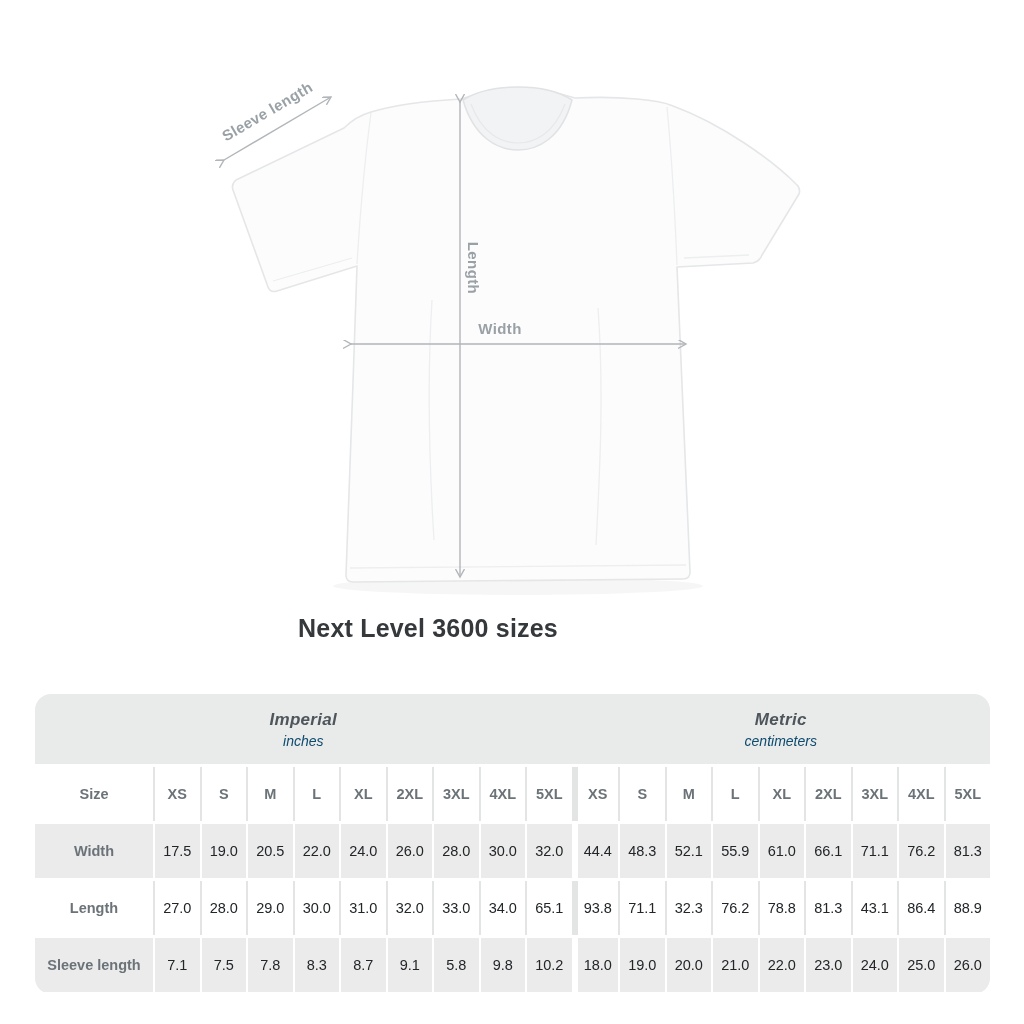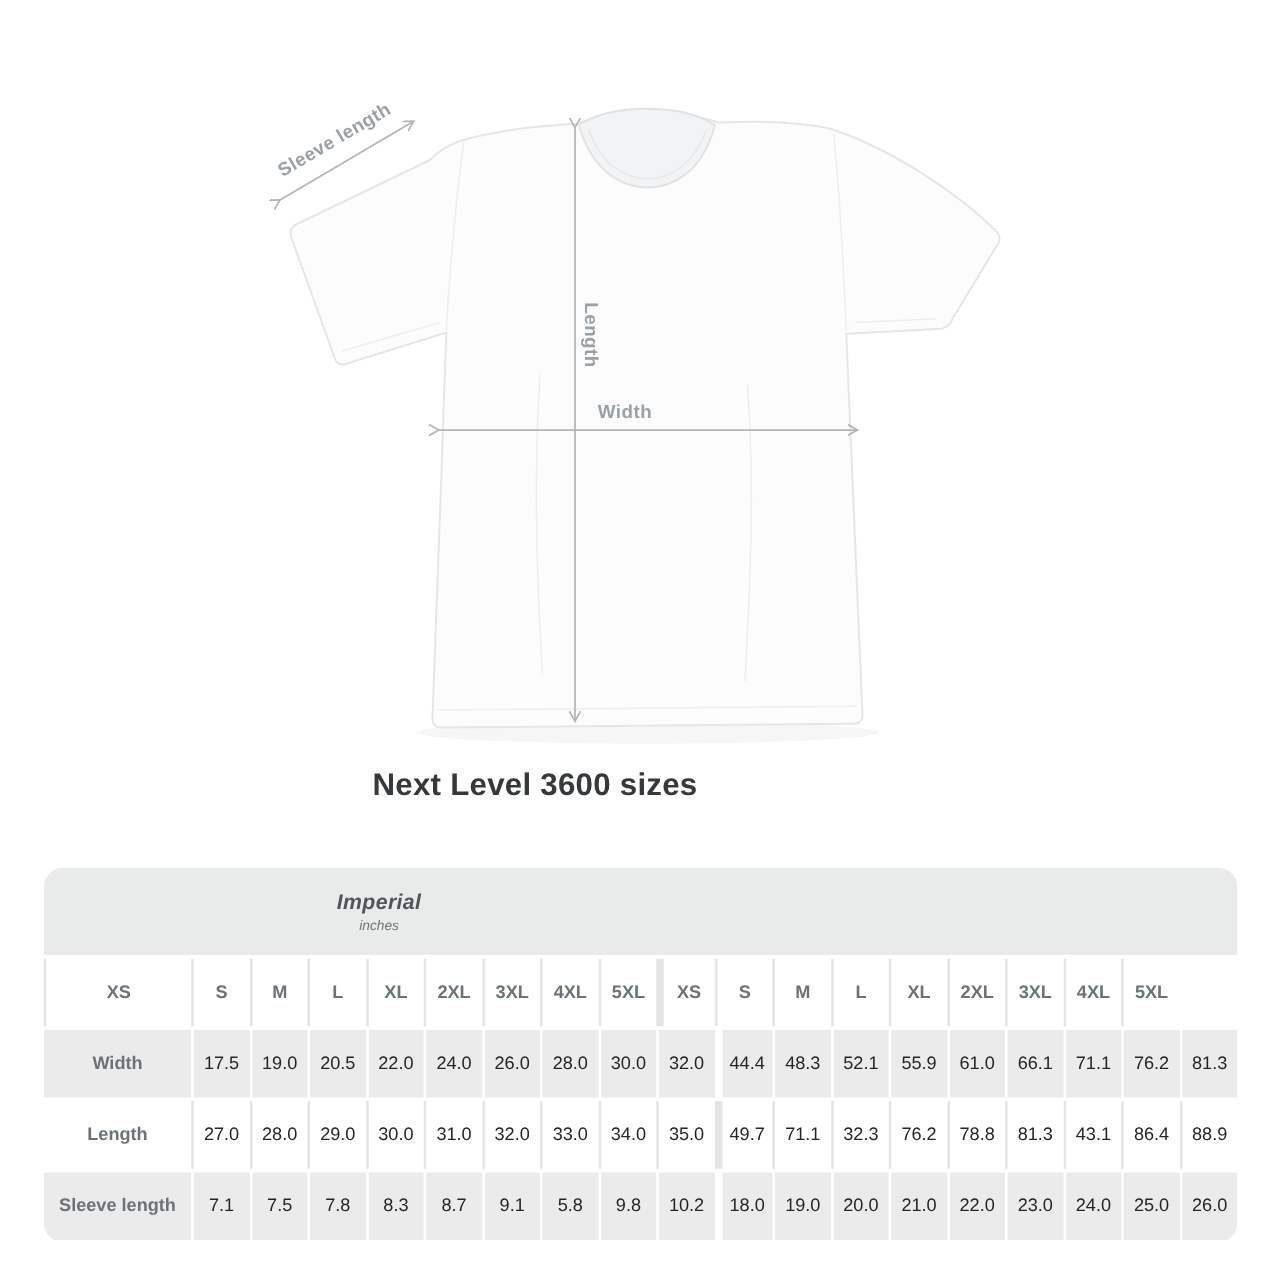--- a/index.html
+++ b/index.html
@@ -32,21 +32,21 @@
     background:#ffffff;border-radius:16px;overflow:hidden;
   }
   .band{
     height:70px;background:var(--band-bg,#e9eaea);
     display:grid;grid-template-columns:118px repeat(18,1fr);align-items:center;
   }
   .group{display:flex;flex-direction:column;align-items:center;gap:3px;}
   .group.imperial{grid-column:1 / 11;}
   .group.metric{grid-column:11 / 20;}
   .gname{font-size:17px;font-weight:bold;font-style:italic;color:#4e565b;letter-spacing:.3px;}
-  .gunit{font-size:11px;font-style:italic;color:#737373;}
+  .gunit{font-size:14px;font-style:italic;color:#0c4a6e;}
 
   .trow{
     display:grid;grid-template-columns:118px repeat(18,1fr);
     height:54px;margin-top:3px;
   }
   .cell{
     display:flex;align-items:center;justify-content:center;
     font-size:14.5px;border-left:2px solid transparent;box-sizing:border-box;
   }
   .trow.white .cell{background:#ffffff;border-left-color:var(--sep-on-white,#e3e4e4);}
@@ -115,22 +115,27 @@
 <div class="heading">
   <h1>Next Level 3600 sizes</h1>
 </div>
 
 <div class="chart">
   <div class="band">
     <div class="group imperial">
       <div class="gname">Imperial</div>
       <div class="gunit">inches</div>
     </div>
+    <div class="group metric">
+      <div class="gname">Metric</div>
+      <div class="gunit">centimeters</div>
+    </div>
   </div>
   <div class="trow white" id="size-header-row">
+      <div class="cell lbl">Size</div>
       <div class="cell hd">XS</div>
       <div class="cell hd">S</div>
       <div class="cell hd">M</div>
       <div class="cell hd">L</div>
       <div class="cell hd">XL</div>
       <div class="cell hd">2XL</div>
       <div class="cell hd">3XL</div>
       <div class="cell hd">4XL</div>
       <div class="cell hd">5XL</div>
       <div class="cell hd gs">XS</div>
@@ -167,22 +172,22 @@
   <div class="trow white" id="data-row-1">
       <div class="cell lbl">Length</div>
       <div class="cell v">27.0</div>
       <div class="cell v">28.0</div>
       <div class="cell v">29.0</div>
       <div class="cell v">30.0</div>
       <div class="cell v">31.0</div>
       <div class="cell v">32.0</div>
       <div class="cell v">33.0</div>
       <div class="cell v">34.0</div>
-      <div class="cell v">35.0</div>
-      <div class="cell v gs">49.7</div>
+      <div class="cell v">65.1</div>
+      <div class="cell v gs">93.8</div>
       <div class="cell v">71.1</div>
       <div class="cell v">32.3</div>
       <div class="cell v">76.2</div>
       <div class="cell v">78.8</div>
       <div class="cell v">81.3</div>
       <div class="cell v">43.1</div>
       <div class="cell v">86.4</div>
       <div class="cell v">88.9</div>
     </div>
   <div class="trow shaded" id="data-row-2">

